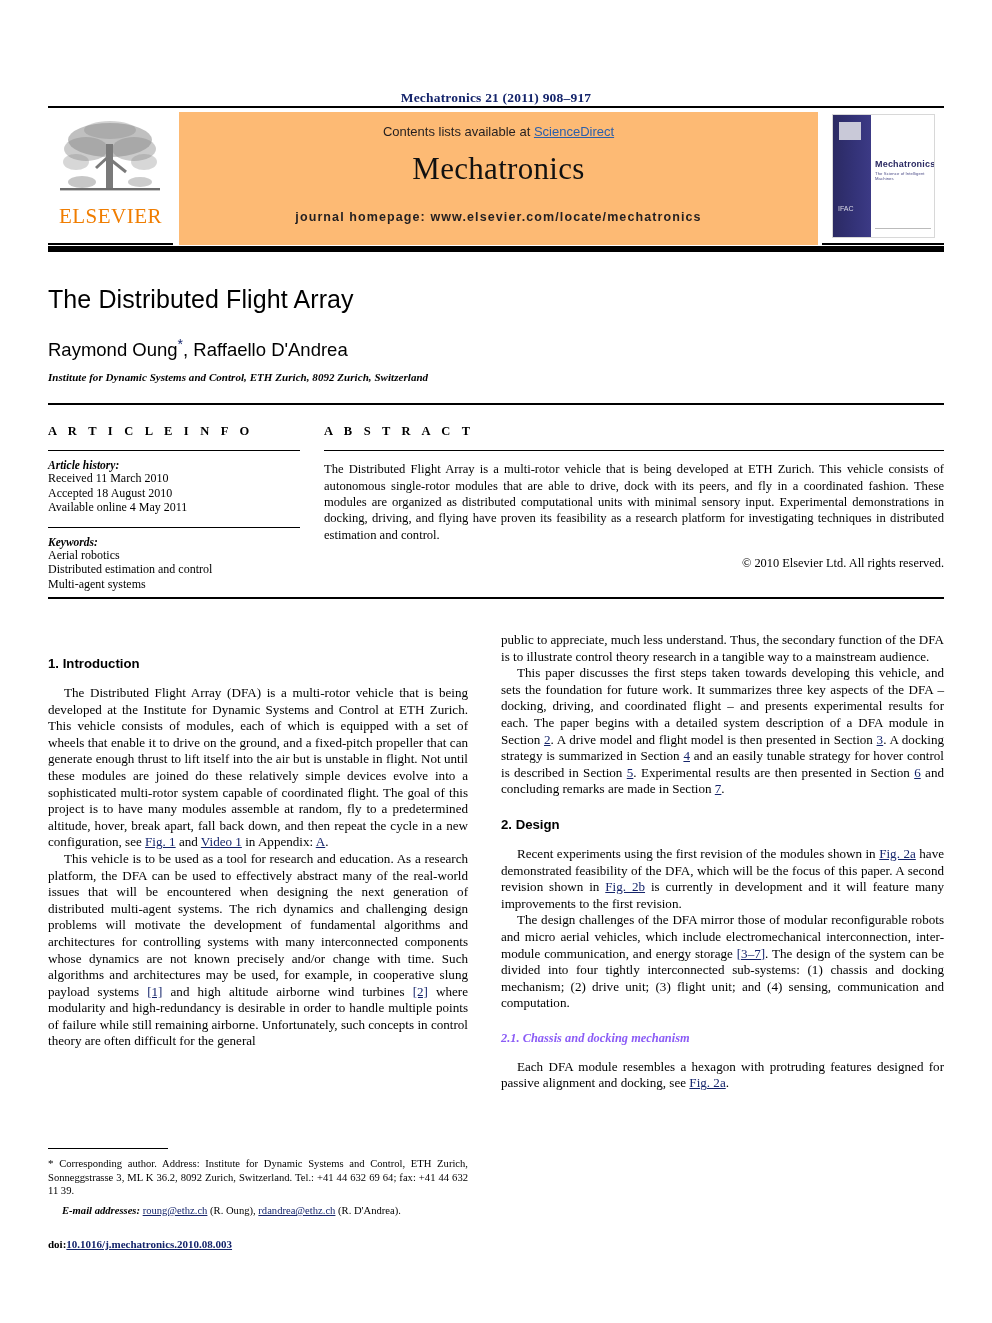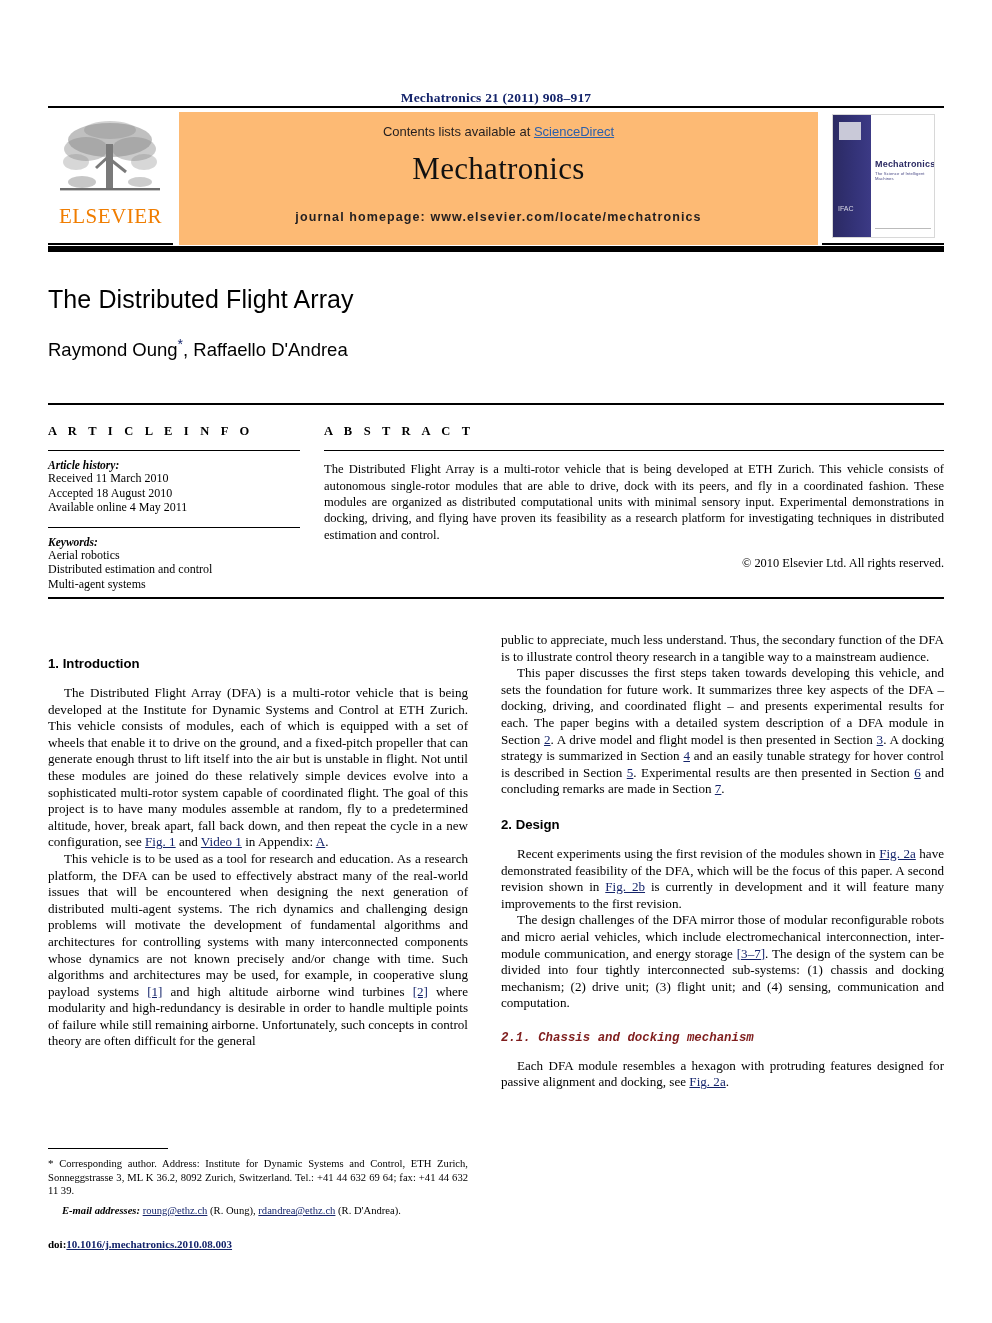--- a/index.html
+++ b/index.html
@@ -327,26 +327,26 @@
     width: 443px;
   }
   h2.sec-head {
     font-family: "Liberation Sans", sans-serif;
     font-size: 13.2px;
     font-weight: bold;
     margin: 0 0 14px 0;
     color: #000;
   }
   h3.sub-head {
-    font-family: Liberation Mono, monospace;
+    font-family: Liberation Serif, serif;
     font-size: 12.4px;
     font-weight: bold;
     font-style: italic;
     margin: 19px 0 13px 0;
-    color: #7f1d1d;
+    color: #8b5cf6;
   }
   p.body {
     font-family: "Liberation Serif", serif;
     font-size: 13.1px;
     line-height: 16.6px;
     text-align: justify;
     margin: 0;
     text-indent: 16px;
     color: #000;
   }
@@ -454,20 +454,21 @@
     </div>
   </div>
 
   <div class="thick-rule"></div>
 
   <div class="title-block">
     <h1 class="paper-title">The Distributed Flight Array</h1>
     <div class="authors">
       <span>Raymond Oung</span><span class="star">*</span><span>, Raffaello D'Andrea</span>
     </div>
+    <div class="affiliation">Institute for Dynamic Systems and Control, ETH Zurich, 8092 Zurich, Switzerland</div>
   </div>
 
   <div class="thin-rule"></div>
 
   <div class="info-col">
     <div class="sec-caps">A R T I C L E   I N F O</div>
     <div class="rule-under"></div>
     <div class="hist-label">Article history:</div>
     <div class="hist-line">Received 11 March 2010</div>
     <div class="hist-line">Accepted 18 August 2010</div>

